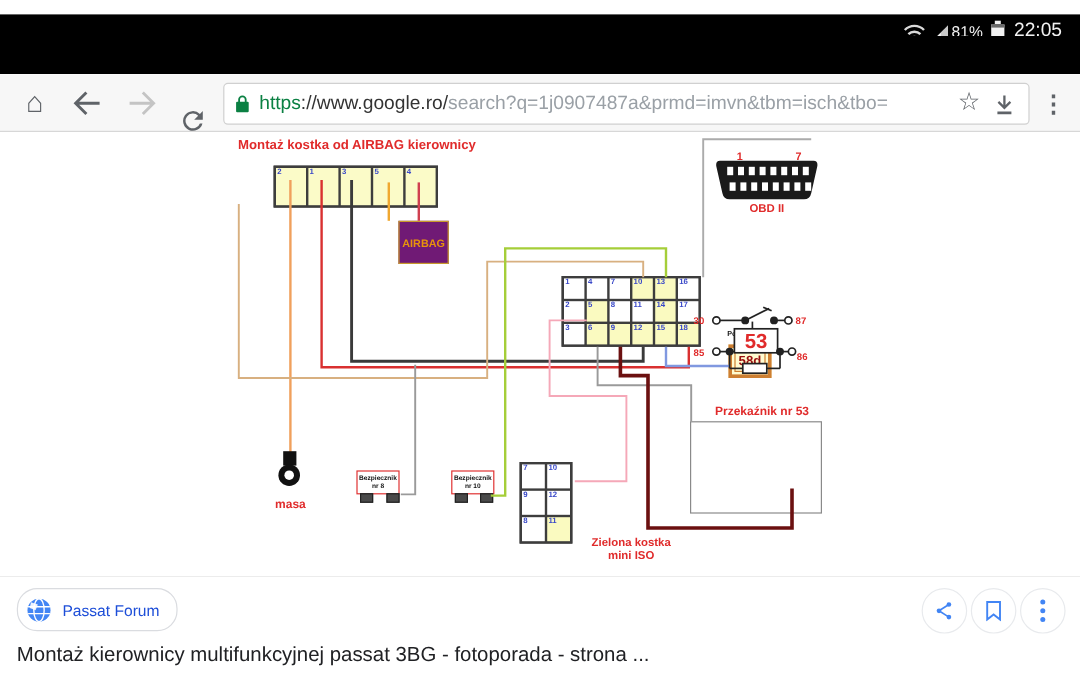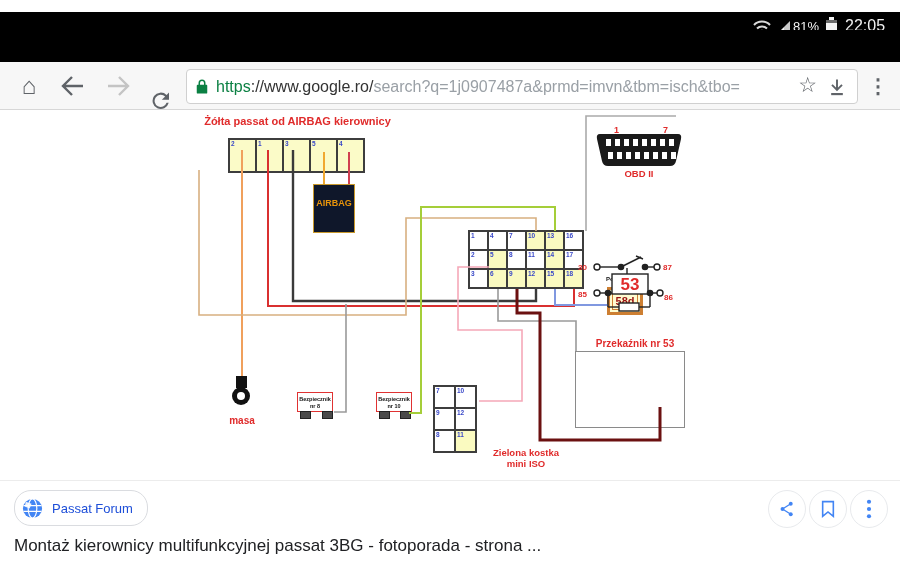--- a/index.html
+++ b/index.html
@@ -109,21 +109,21 @@
       <svg width="20" height="20" viewBox="0 0 24 24" style="margin-right:2px">
         <path d="M12 3v11 M6 9.5 l6 6 6-6" stroke="#5f6368" stroke-width="2.3" fill="none"></path>
         <path d="M5 20.5h14" stroke="#5f6368" stroke-width="2.6"></path>
       </svg>
     </div>
     <div class="tool-ic" style="left:866px;width:24px;font-size:20px;font-weight:bold">⋮</div>
   </div>
 
   <div class="abs" style="left:0;top:110px;width:900px;height:370px;background:#fff">
 
-    <div class="abs dlabel" style="left:185px;top:5px;width:225px;font-size:11px">Żółta passat od AIRBAG kierownicy</div>
+    <div class="abs dlabel" style="left:185px;top:5px;width:225px;font-size:11px">Montaż kostka od AIRBAG kierownicy</div>
     <div class="abs dlabel" style="left:585px;top:228px;width:100px;font-size:10px">Przekaźnik nr 53</div>
     <div class="abs" style="left:601px;top:166px;width:50px;font-size:6px;font-weight:bold;color:#111;text-align:center">Podświetlenie</div>
     <div class="abs dlabel" style="left:212px;top:305px;width:60px;font-size:10px">masa</div>
     <div class="abs dlabel" style="left:488px;top:337px;width:76px;font-size:9.5px">
       <div>Zielona kostka</div>
       <div>mini ISO</div>
     </div>
 
     <div class="abs pin-grid" style="left:228px;top:28px">
       <div class="pin-row">
@@ -138,21 +138,21 @@
           </div>
         <div class="pin-cell yel" style="width:25px;height:31px">
             <span class="pin-num">5</span>
           </div>
         <div class="pin-cell yel" style="width:25px;height:31px">
             <span class="pin-num">4</span>
           </div>
       </div>
     </div>
 
-    <div class="abs" style="left:313px;top:74px;width:42px;height:49px;background:#0f172a;border:1.5px solid #c9992c;
+    <div class="abs" style="left:332px;top:74px;width:42px;height:36px;background:#701a75;border:1.5px solid #c9992c;
          font-size:9px;font-weight:bold;color:#e8940a;text-align:center;line-height:36px;box-sizing:border-box">AIRBAG</div>
 
     <div class="abs pin-grid" style="left:468px;top:120px">
       <div class="pin-row">
         <div class="pin-cell" style="width:17px;height:17px">
             <span class="pin-num">1</span>
           </div>
         <div class="pin-cell" style="width:17px;height:17px">
             <span class="pin-num">4</span>
           </div>

